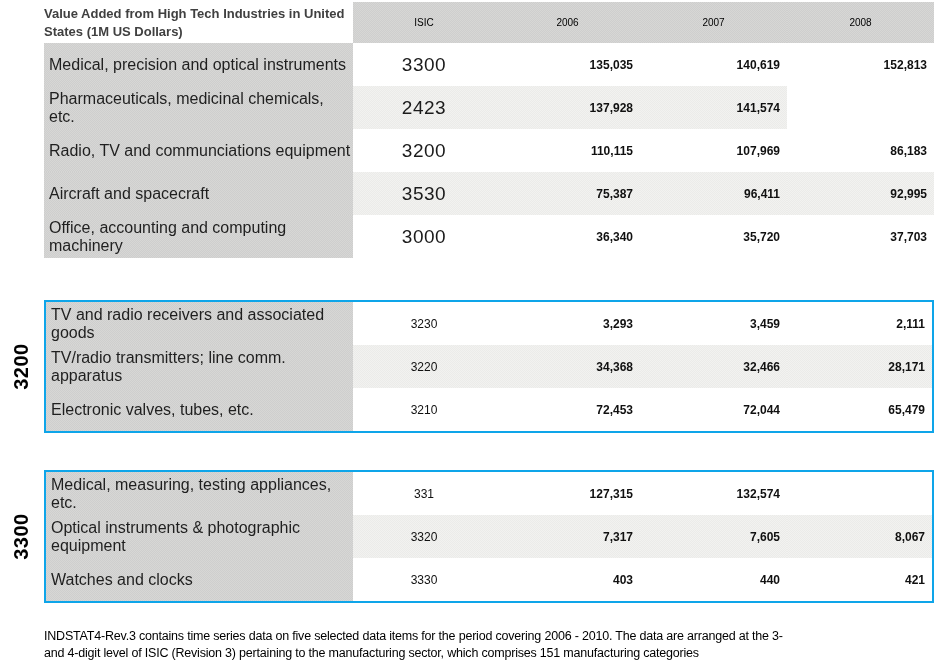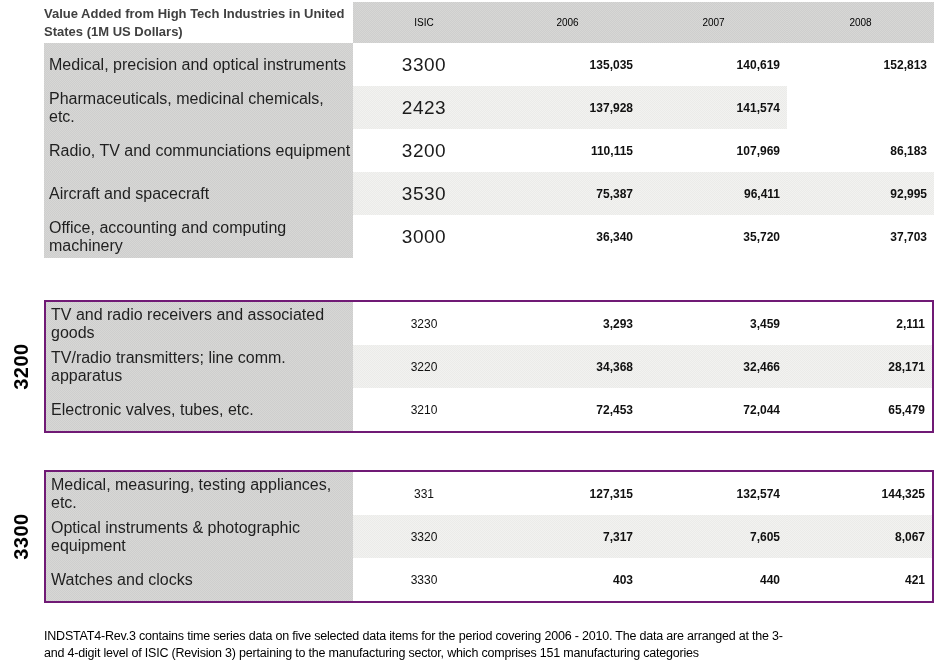--- a/index.html
+++ b/index.html
@@ -29,21 +29,21 @@
   .val{font-size:12px;color:#101010;font-weight:bold;}
   
   #table1{top:2px;}
   #table1 .hrow{height:41px;}
   #table1 .drow{height:43px;}
   .title-cell{width:309px;box-sizing:border-box;padding:3px 0 0 0;background:#ffffff;}
   .title{font-size:13px;font-weight:bold;color:#404040;line-height:18px;}
   .hdr{font-size:10px;font-weight:normal;color:#000;}
   .isic-big{font-size:19px;color:#1b1b1b;letter-spacing:0.5px;}
   
-  .sub{position:absolute;left:44px;width:890px;border:2px solid #701a75;box-sizing:border-box;}
+  .sub{position:absolute;left:44px;width:890px;border:2px solid #0ea5e9;box-sizing:border-box;}
   .sub .drow{height:43px;}
   .sub .c-label{width:307px;}
   .sub .c-y3{width:145px;}
   .isic-small{font-size:12px;color:#101010;}
   #table2{top:300px;height:133px;}
   #table3{top:470px;height:133px;}
   .rot-wrap{position:absolute;left:0;width:42px;display:flex;align-items:center;justify-content:center;}
   #rot2{top:300px;height:133px;}
   #rot3{top:470px;height:133px;}
   .rot{transform:rotate(-90deg);font-size:20px;font-weight:bold;color:#000;letter-spacing:0.5px;white-space:nowrap;}
@@ -129,21 +129,20 @@
 
 <div id="rot3" class="rot-wrap">
   <span class="rot">3300</span>
 </div>
 <div id="table3" class="sub">
   <div class="row drow">
     <div class="c-label gray">Medical, measuring, testing appliances, etc.</div>
     <div class="c-isic isic-small">331</div>
     <div class="c-y1 val">127,315</div>
     <div class="c-y2 val">132,574</div>
-    <div class="c-y3 val">144,325</div>
   </div>
   <div class="row drow">
     <div class="c-label gray">Optical instruments &amp; photographic equipment</div>
     <div class="c-isic isic-small stripe">3320</div>
     <div class="c-y1 val stripe">7,317</div>
     <div class="c-y2 val stripe">7,605</div>
     <div class="c-y3 val stripe">8,067</div>
   </div>
   <div class="row drow">
     <div class="c-label gray">Watches and clocks</div>

